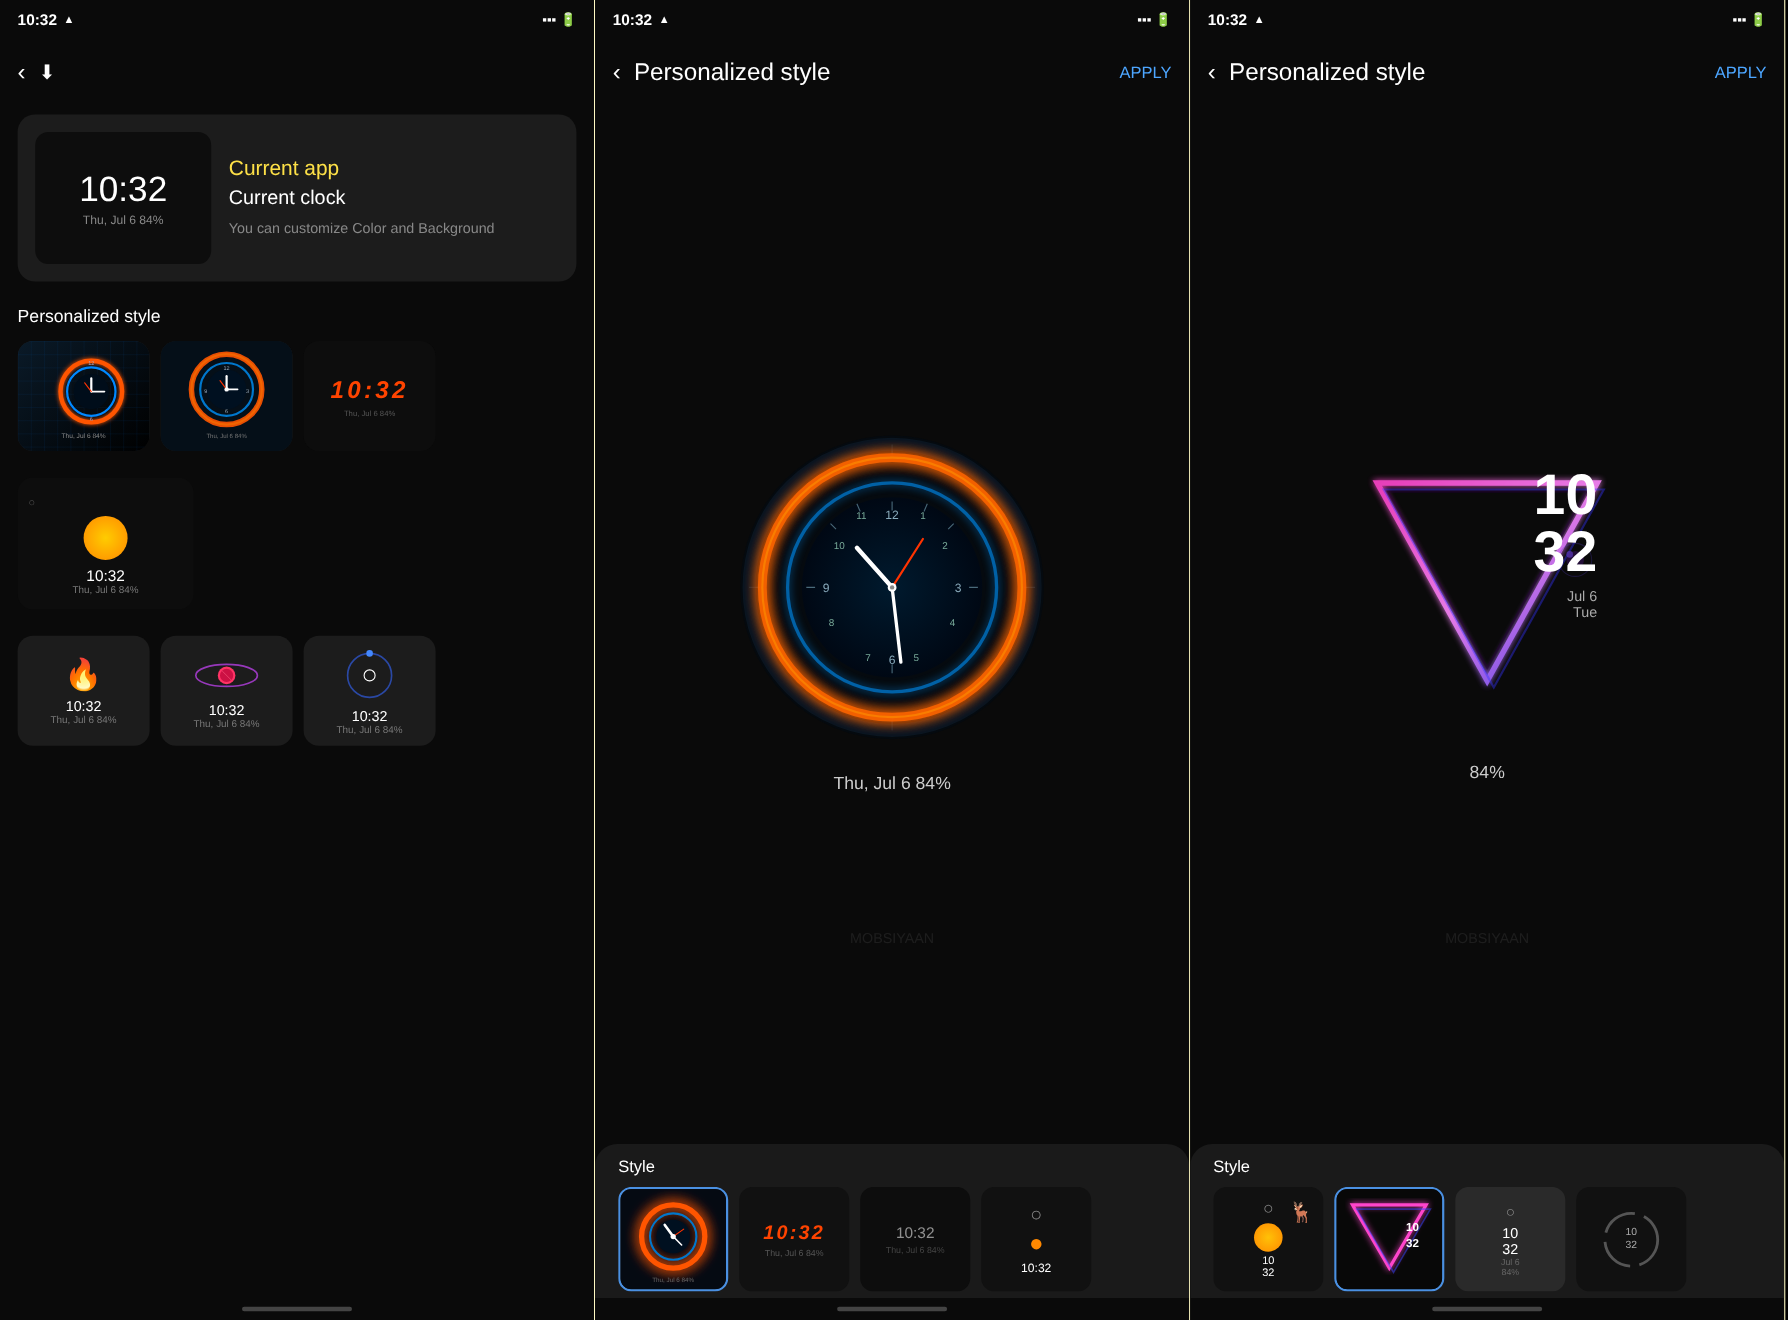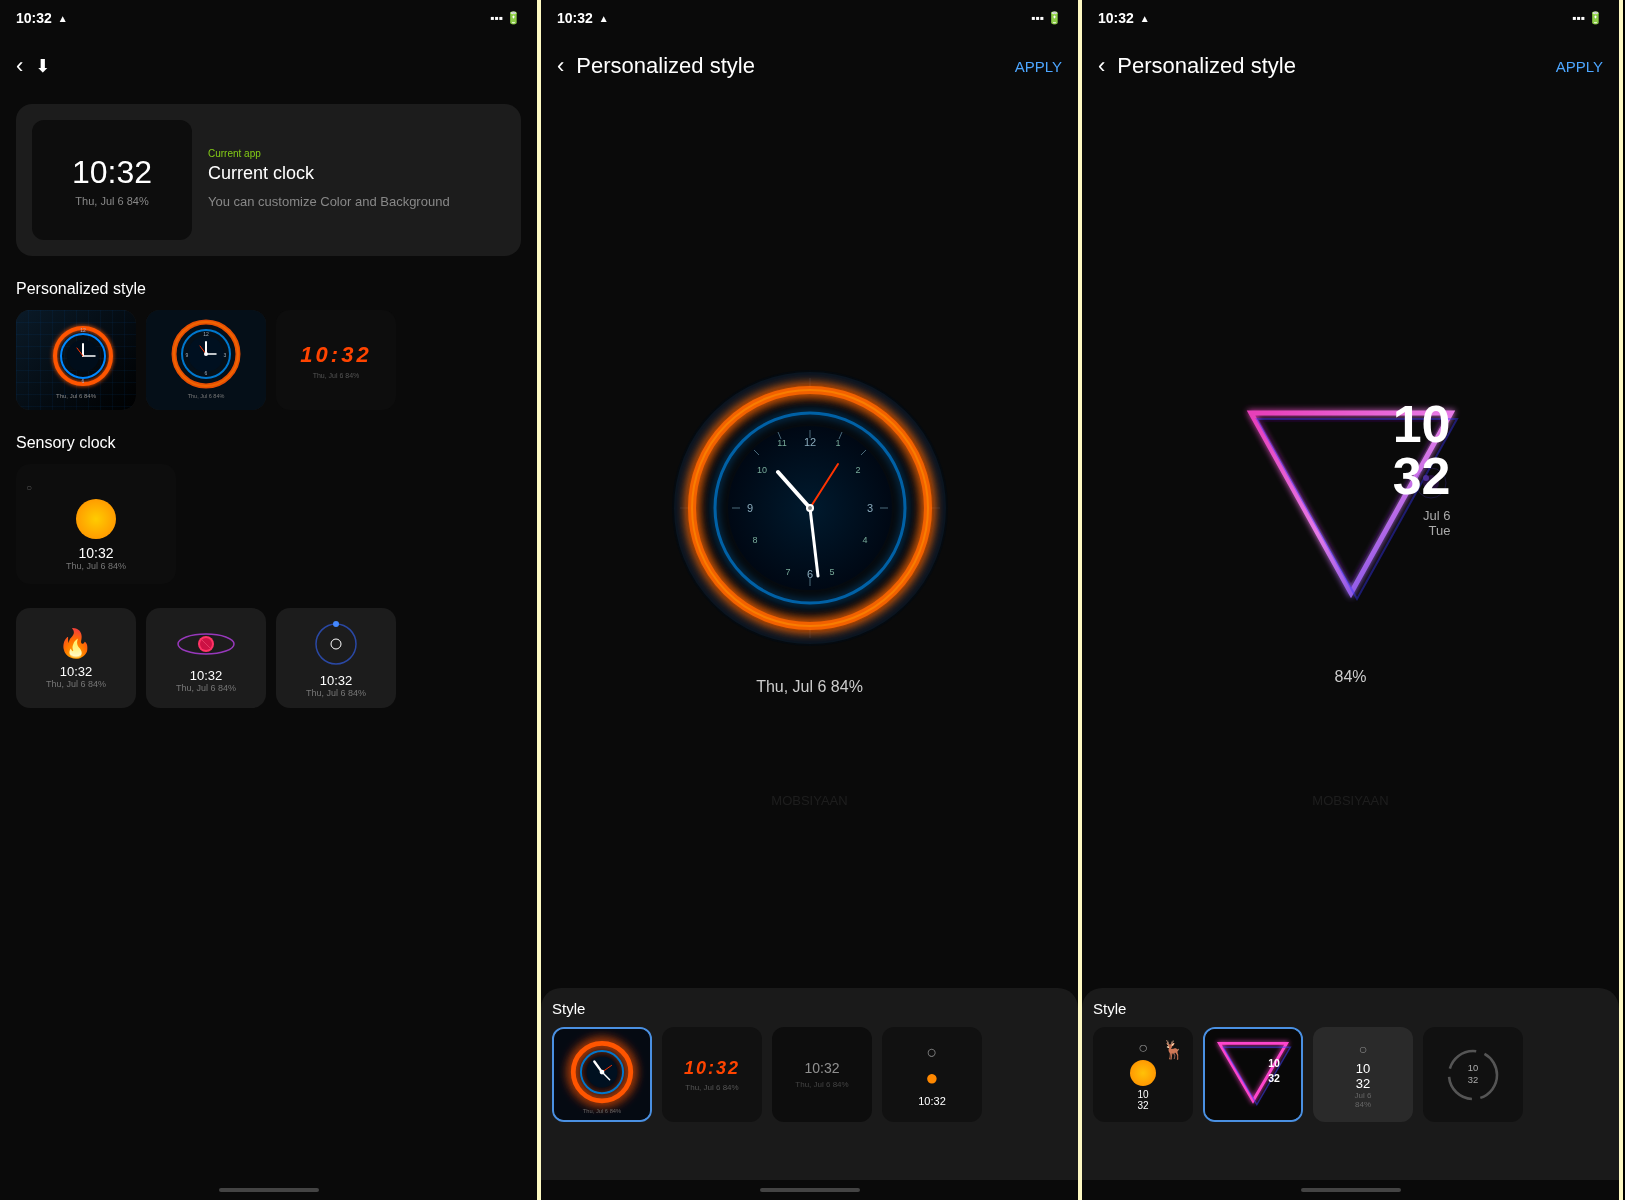--- a/index.html
+++ b/index.html
@@ -13,21 +13,21 @@
       overflow: hidden;
     }
 
     
     .panel {
       width: 541px;
       height: 1200px;
       background: #0a0a0a;
       display: flex;
       flex-direction: column;
-      border-right: 4px solid #fef9c3;
+      border-right: 1px solid #fef9c3;
       overflow: hidden;
       position: relative;
     }
 
     
     .status-bar {
       height: 36px;
       display: flex;
       align-items: center;
       justify-content: space-between;
@@ -118,22 +118,22 @@
       color: #fff;
       font-size: 32px;
       font-weight: 300;
     }
     .clock-preview-date {
       color: #888;
       font-size: 11px;
       margin-top: 4px;
     }
     .current-app-info .app-label {
-      color: #84cc16;
-      font-size: 10px;
+      color: #fde047;
+      font-size: 19px;
       margin-bottom: 4px;
     }
     .current-app-info .app-name {
       color: #fff;
       font-size: 18px;
       font-weight: 500;
       margin-bottom: 8px;
     }
     .current-app-info .app-desc {
       color: #888;
@@ -282,24 +282,24 @@
       width: 280px;
       height: 260px;
       position: relative;
       display: flex;
       align-items: center;
       justify-content: center;
     }
 
     
     .style-shelf {
-      height: 192px;
+      height: 140px;
       background: #1a1a1a;
       border-radius: 20px 20px 0 0;
-      padding: 12px 11px;
+      padding: 12px 21px;
       flex-shrink: 0;
       margin-top: 20px;
     }
     .shelf-label {
       color: #fff;
       font-size: 15px;
       font-weight: 500;
       margin-bottom: 10px;
     }
     .shelf-items {
@@ -484,21 +484,20 @@
       <div class="style-thumb" style="background:#0d0d0d;">
         <div class="style-thumb-inner">
           <svg viewBox="0 0 120 100" style="width:100%;height:100%;background:#0d0d0d;">
             <text x="60" y="52" fill="#ff4400" font-size="22" font-weight="bold" text-anchor="middle" font-style="italic" letter-spacing="3">10:32</text>
             <text x="60" y="68" fill="#555" font-size="7" text-anchor="middle">Thu, Jul 6  84%</text>
           </svg>
         </div>
       </div>
     </div>
 
-    <div class="section-title">Sensory clock</div>
     <div class="style-grid">
       <div class="style-thumb sensory-thumb" style="width:160px;height:120px;background:#0d0d0d;">
         <div class="style-thumb-inner" style="flex-direction:column;">
           <div style="width:100%;text-align:left;padding-left:10px;margin-bottom:4px;">
             <span style="color:#555;font-size:10px;">○</span>
           </div>
           <div class="sun-ball"></div>
           <div class="sensory-time">10:32</div>
           <div class="sticker-date">Thu, Jul 6  84%</div>
         </div>

